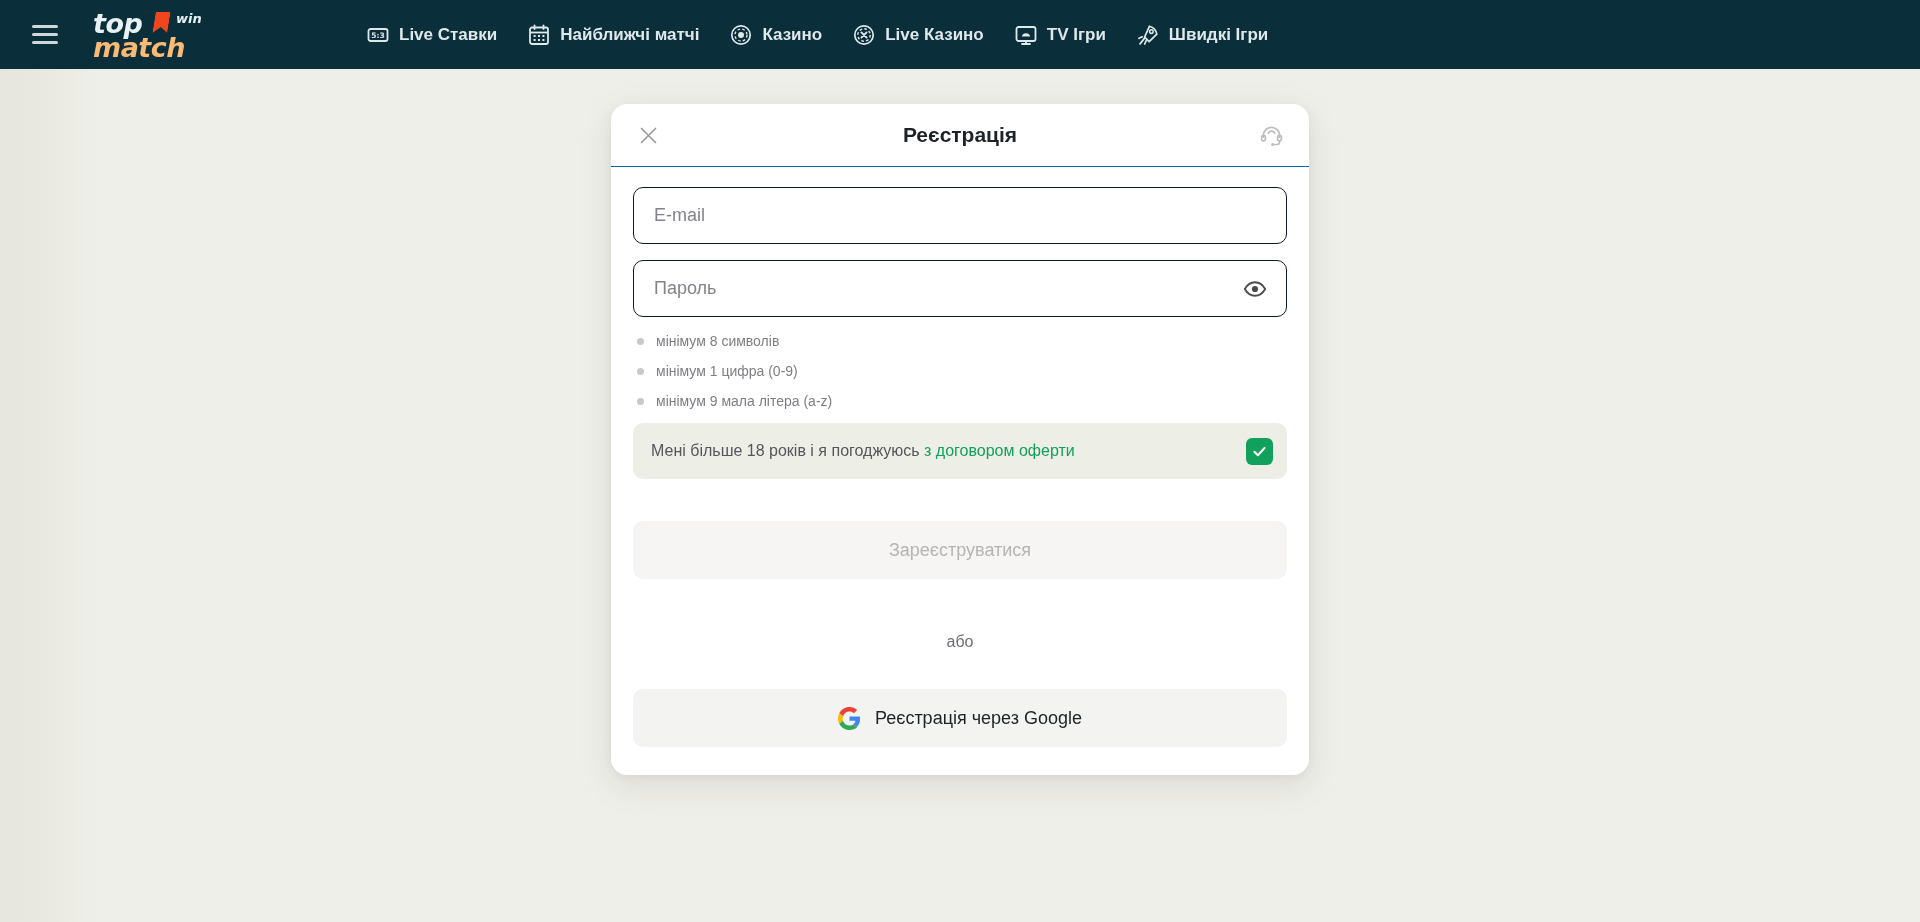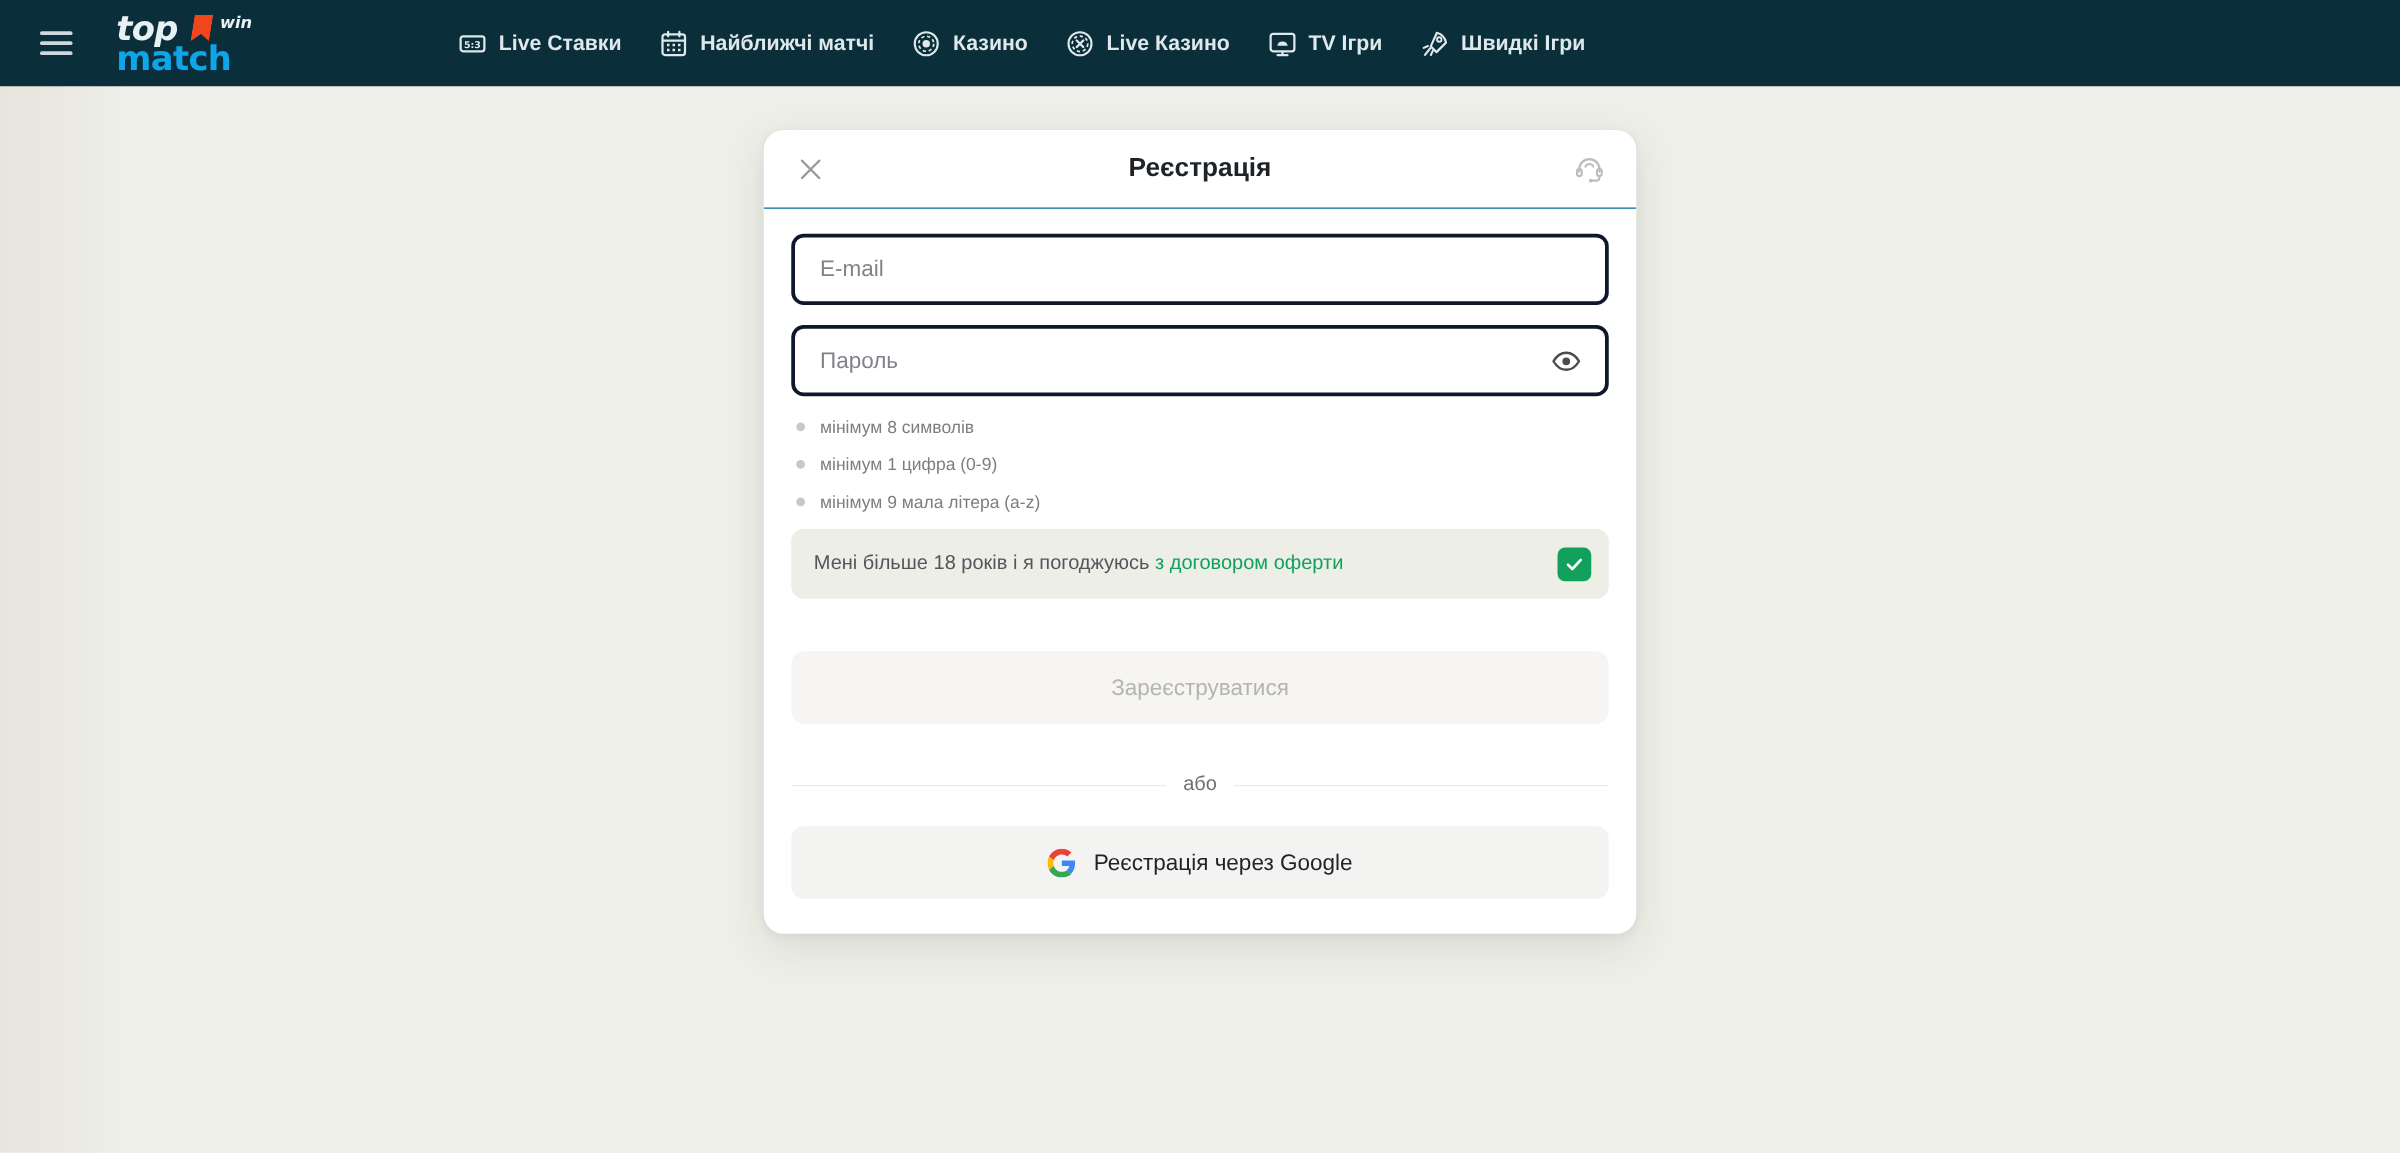--- a/index.html
+++ b/index.html
@@ -50,23 +50,23 @@
   }
   .logo-win {
     position: absolute; top: 0px; left: 83px;
     font-family: "DejaVu Sans", sans-serif;
     font-style: italic; font-weight: bold;
     font-size: 13px; color: #e8f1f4;
     line-height: 1;
   }
   .logo-bottom {
     font-family: "DejaVu Sans", sans-serif;
-    font-weight: bold;
+    font-style: italic; font-weight: bold;
     font-size: 27px; letter-spacing: -0.5px;
-    color: #0ea5e9;
+    color: #fdba74;
     position: absolute; top: 22px; left: 0;
     line-height: 1;
   }
 
   .nav {
     display: flex; align-items: center;
     gap: 30px;
     margin-left: 128px;
   }
   .nav-item {
@@ -147,21 +147,21 @@
     width: 32px; height: 32px;
     display: flex; align-items: center; justify-content: center;
     cursor: pointer;
   }
 
   .modal-body { padding: 20px 22px 28px 22px; }
 
   .field {
     position: relative;
     height: 57px;
-    border: 3px solid #0f172a;
+    border: 1px solid #0f172a;
     border-radius: 10px;
     display: flex; align-items: center;
     margin-bottom: 16px;
     background: #fff;
   }
   .field input {
     border: none; outline: none;
     width: 100%; height: 100%;
     padding: 0 52px 0 20px;
     font-size: 18px;
@@ -216,21 +216,21 @@
     border: none; border-radius: 10px;
     background: #f6f5f3;
     color: #b4b4b1;
     font-size: 18px;
     font-family: "Liberation Sans", sans-serif;
     cursor: default;
   }
 
   .divider {
     margin-top: 40px;
-    display: flex; align-items: center; gap: 14px;
+    display: flex; align-items: center; gap: 14px; flex-direction: column;
   }
   .divider-line { flex: 1; height: 1px; background: #e9e9e6; }
   .divider-text { font-size: 16px; color: #6e6f74; }
 
   .google-btn {
     margin-top: 24px;
     width: 100%; height: 58px;
     border: none; border-radius: 10px;
     background: #f3f3f1;
     display: flex; align-items: center; justify-content: center; gap: 14px;

